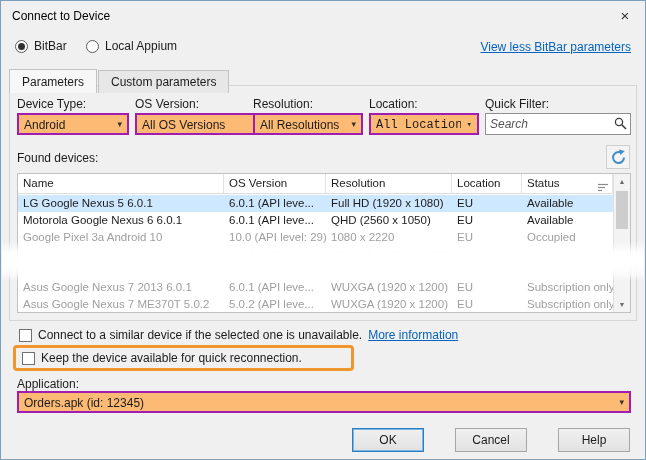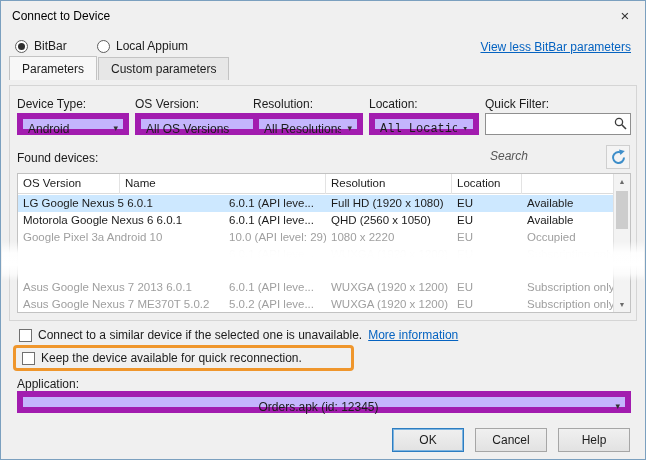--- a/index.html
+++ b/index.html
@@ -19,43 +19,43 @@
   .radio-row { position: absolute; top: 38px; left: 14px; right: 14px; height: 16px; }
   .radio-item { position: absolute; display: flex; align-items: center; gap: 6px; cursor: pointer; }
   .radio { width: 13px; height: 13px; border: 1px solid #5d5d5d; border-radius: 50%;
            background: #fff; display: inline-block; }
   .radio.checked::after { content: ""; display: block; width: 7px; height: 7px;
            border-radius: 50%; background: #2f2f2f; margin: 2px; }
   .link { color: #0563c1; text-decoration: underline; cursor: pointer; }
   .top-link { position: absolute; right: 0; top: 1px; }
 
   
-  .tabs { position: absolute; top: 56px; left: 8px; display: flex; z-index: 3; }
+  .tabs { position: absolute; top: 69px; left: 8px; display: flex; z-index: 3; }
   .tab { height: 23px; line-height: 22px; padding: 0 12px; background: #e7e7e7;
          border: 1px solid #c3c3c3; border-bottom: none; margin-right: 1px; cursor: pointer; }
   .tab.active { background: #f7f7f7; height: 24px; position: relative; top: -1px;
          line-height: 24px; z-index: 4; }
 
   .panel { position: absolute; left: 8px; right: 8px; top: 84px; height: 236px;
            border: 1px solid #d5d5d5; background: #f0f0f0; }
 
   
   .flt-label { position: absolute; top: 96px; }
-  .combo { position: absolute; height: 22px; background: #c4b5fd; border: 6px solid #a21caf;
+  .combo { position: absolute; height: 22px; background: #fdba74; border: 2px solid #a21caf;
            cursor: pointer; }
   .combo-value { position: absolute; left: 5px; top: 3px; right: 16px; overflow: hidden;
            white-space: nowrap; }
   .combo-arrow { position: absolute; right: 5px; top: 4px; font-size: 9px; color: #333; }
   .combo.filters-row { top: 112px; }
 
   .searchbox { position: absolute; top: 112px; left: 484px; width: 146px; height: 22px;
            background: #fff; border: 1px solid #8f8f8f; }
   .search-input { position: absolute; left: 4px; top: 1px; width: 120px; height: 18px;
            border: none; outline: none; font-family: "Liberation Sans", sans-serif;
-           font-size: 12px; background: transparent; margin-top: 32px; }
+           font-size: 12px; background: transparent; }
   .search-input::placeholder { font-style: italic; color: #555; opacity: 1; }
   .search-btn { position: absolute; right: 3px; top: 3px; cursor: pointer; }
 
   .found-label { position: absolute; left: 16px; top: 150px; }
   .refresh-btn { position: absolute; left: 605px; top: 144px; width: 24px; height: 24px;
            border: 1px solid #cfcfcf; background: #f4f4f4; display: flex; align-items: center;
            justify-content: center; cursor: pointer; }
 
   
   .dtable { position: absolute; left: 16px; top: 172px; width: 614px; height: 140px;
@@ -96,45 +96,45 @@
   .check-row { position: absolute; left: 18px; display: flex; align-items: center; gap: 6px;
              white-space: nowrap; }
   .checkbox { width: 13px; height: 13px; border: 1px solid #707070; background: #fff;
              display: inline-block; flex: 0 0 auto; cursor: pointer; }
   .similar-row { top: 327px; }
   .highlight-box { position: absolute; left: 12px; top: 344px; width: 341px; height: 26px;
              border: 3px solid #ef962c; border-radius: 4px; display: flex; align-items: center;
              gap: 6px; padding-left: 6px; white-space: nowrap; }
 
   .app-label { position: absolute; left: 16px; top: 376px; }
-  .app-combo { top: 390px; left: 16px; width: 614px; text-align: center; }
+  .app-combo { top: 390px; left: 16px; width: 614px; }
 
   
   .btn-row { position: absolute; top: 427px; right: 15px; display: flex; gap: 11px; }
   .btn { width: 72px; height: 24px; background: linear-gradient(#f0f0f0, #e2e2e2);
          border: 1px solid #a6a6a6; font-family: "Liberation Sans", sans-serif;
-         font-size: 12px; color: #1c1c1c; cursor: pointer; }
+         font-size: 12px; color: #1c1c1c; cursor: pointer; margin-left: 20px; }
   .btn.default { border: 1px solid #2d7dc1; box-shadow: inset 0 0 0 1px #7db4e0; }
 </style>
 </head>
 <body>
 
 <div class="dialog">
 
   <div class="titlebar">
     <span class="title">Connect to Device</span>
     <span class="close">×</span>
   </div>
 
   <div class="radio-row">
     <label class="radio-item" style="left:0;">
       <span class="radio checked"></span>
       <span>BitBar</span>
     </label>
-    <label class="radio-item" style="left:82px;">
+    <label class="radio-item" style="left:71px;">
       <span class="radio"></span>
       <span>Local Appium</span>
     </label>
     <a class="link top-link">View less BitBar parameters</a>
   </div>
 
   <div class="tabs">
     <div class="tab active">Parameters</div>
     <div class="tab">Custom parameters</div>
   </div>
@@ -177,24 +177,36 @@
   <div class="found-label">Found devices:</div>
   <div class="refresh-btn">
     <svg width="17" height="17" viewBox="0 0 17 17">
       <path d="M 14 8.5 A 5.5 5.5 0 1 1 10.6 3.4" fill="none" stroke="#3e8ec9" stroke-width="2"></path>
       <polygon points="9.0,0.4 14.8,1.9 10.4,6.1" fill="#3e8ec9"></polygon>
     </svg>
   </div>
 
   <div class="dtable">
     <div class="thead">
+      <div class="hcell c-name">Name</div>
       <div class="hcell c-os">OS Version</div>
-      <div class="hcell c-name">Name</div>
       <div class="hcell c-res">Resolution</div>
       <div class="hcell c-loc">Location</div>
+      <div class="hcell c-status">
+        <span>Status</span>
+        <span class="hfilter">
+          <svg width="11" height="9" viewBox="0 0 11 9">
+            <g stroke="#8a8a8a" stroke-width="1.2">
+              <line x1="0" y1="1.5" x2="10" y2="1.5"></line>
+              <line x1="0" y1="4.5" x2="7" y2="4.5"></line>
+              <line x1="0" y1="7.5" x2="4" y2="7.5"></line>
+            </g>
+          </svg>
+        </span>
+      </div>
     </div>
 
     <div class="tbody">
       <div class="trow selected">
         <div class="cell c-name">LG Google Nexus 5 6.0.1</div>
         <div class="cell c-os">6.0.1 (API leve...</div>
         <div class="cell c-res">Full HD (1920 x 1080)</div>
         <div class="cell c-loc">EU</div>
         <div class="cell c-status">Available</div>
       </div>

